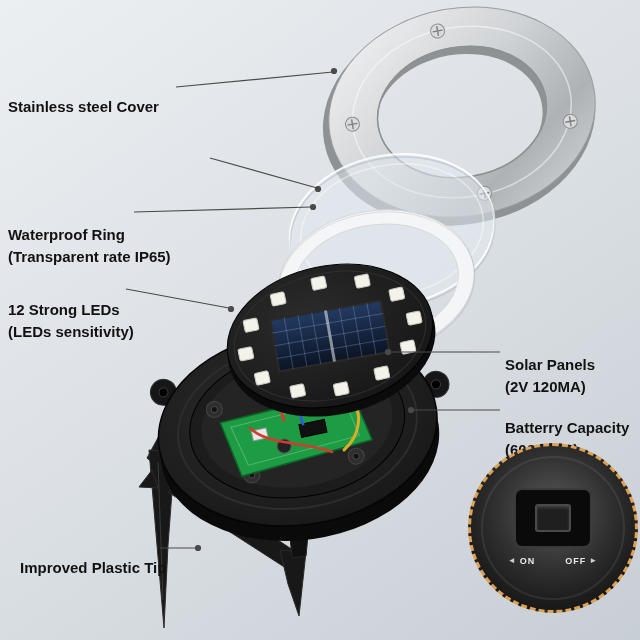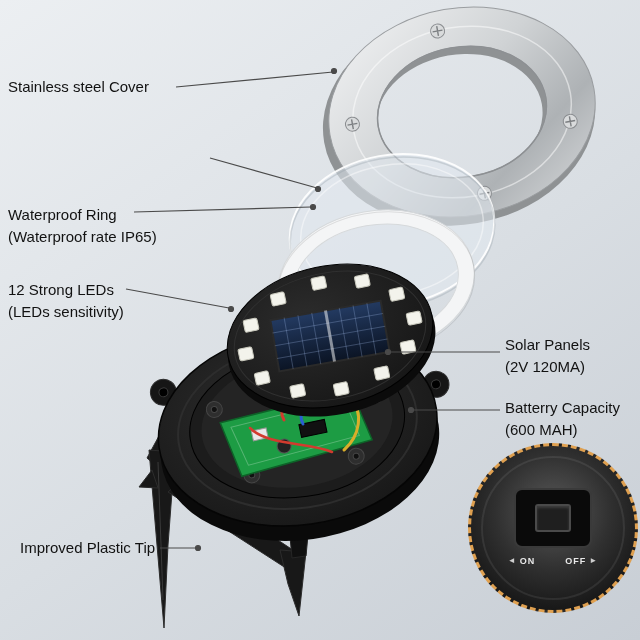--- a/index.html
+++ b/index.html
@@ -4,22 +4,22 @@
 <style>
   * { margin:0; padding:0; box-sizing:border-box; }
   html,body { width:640px; height:640px; }
   body { font-family:"Liberation Sans", sans-serif; }
   .canvas {
     position:relative; width:640px; height:640px; overflow:hidden;
     background:linear-gradient(145deg,#eceff2 0%, #d9dee3 55%, #c8ced5 100%);
   }
   svg.art { position:absolute; left:0; top:0; }
   .label {
-    position:absolute; font-weight:normal; font-size:15px; line-height:1.45;
-    color:#121212; white-space:nowrap;
+    position:absolute; font-weight:bold; font-size:15px; line-height:1.45;
+    color:#121212; white-space:nowrap;margin-top:20px;
   }
   .label.big { font-size:16px; }
   .inset {
     position:absolute; left:468px; top:443px; width:170px; height:170px;
     border-radius:50%; border:3px dashed #dfa050;
     background:radial-gradient(circle at 50% 40%, #5a5a5a 0%, #303030 45%, #141414 82%);
   }
   .inset-ring { position:absolute; inset:10px; border-radius:50%;
     border:2px solid rgba(255,255,255,0.08); }
   .switch-plate {
@@ -198,21 +198,21 @@
     </g>
   </svg>
 
   <div class="label" style="left:8px; top:76px">
     <div>Stainless steel Cover</div>
   </div>
 
 
   <div class="label" style="left:8px; top:204px">
     <div>Waterproof Ring</div>
-    <div>(Waterproof rate IP65)</div>
+    <div>(Transparent rate IP65)</div>
   </div>
 
   <div class="label" style="left:8px; top:279px">
     <div>12 Strong LEDs</div>
     <div>(LEDs sensitivity)</div>
   </div>
 
   <div class="label" style="left:20px; top:537px">
     <div>Improved Plastic Tip</div>
   </div>

